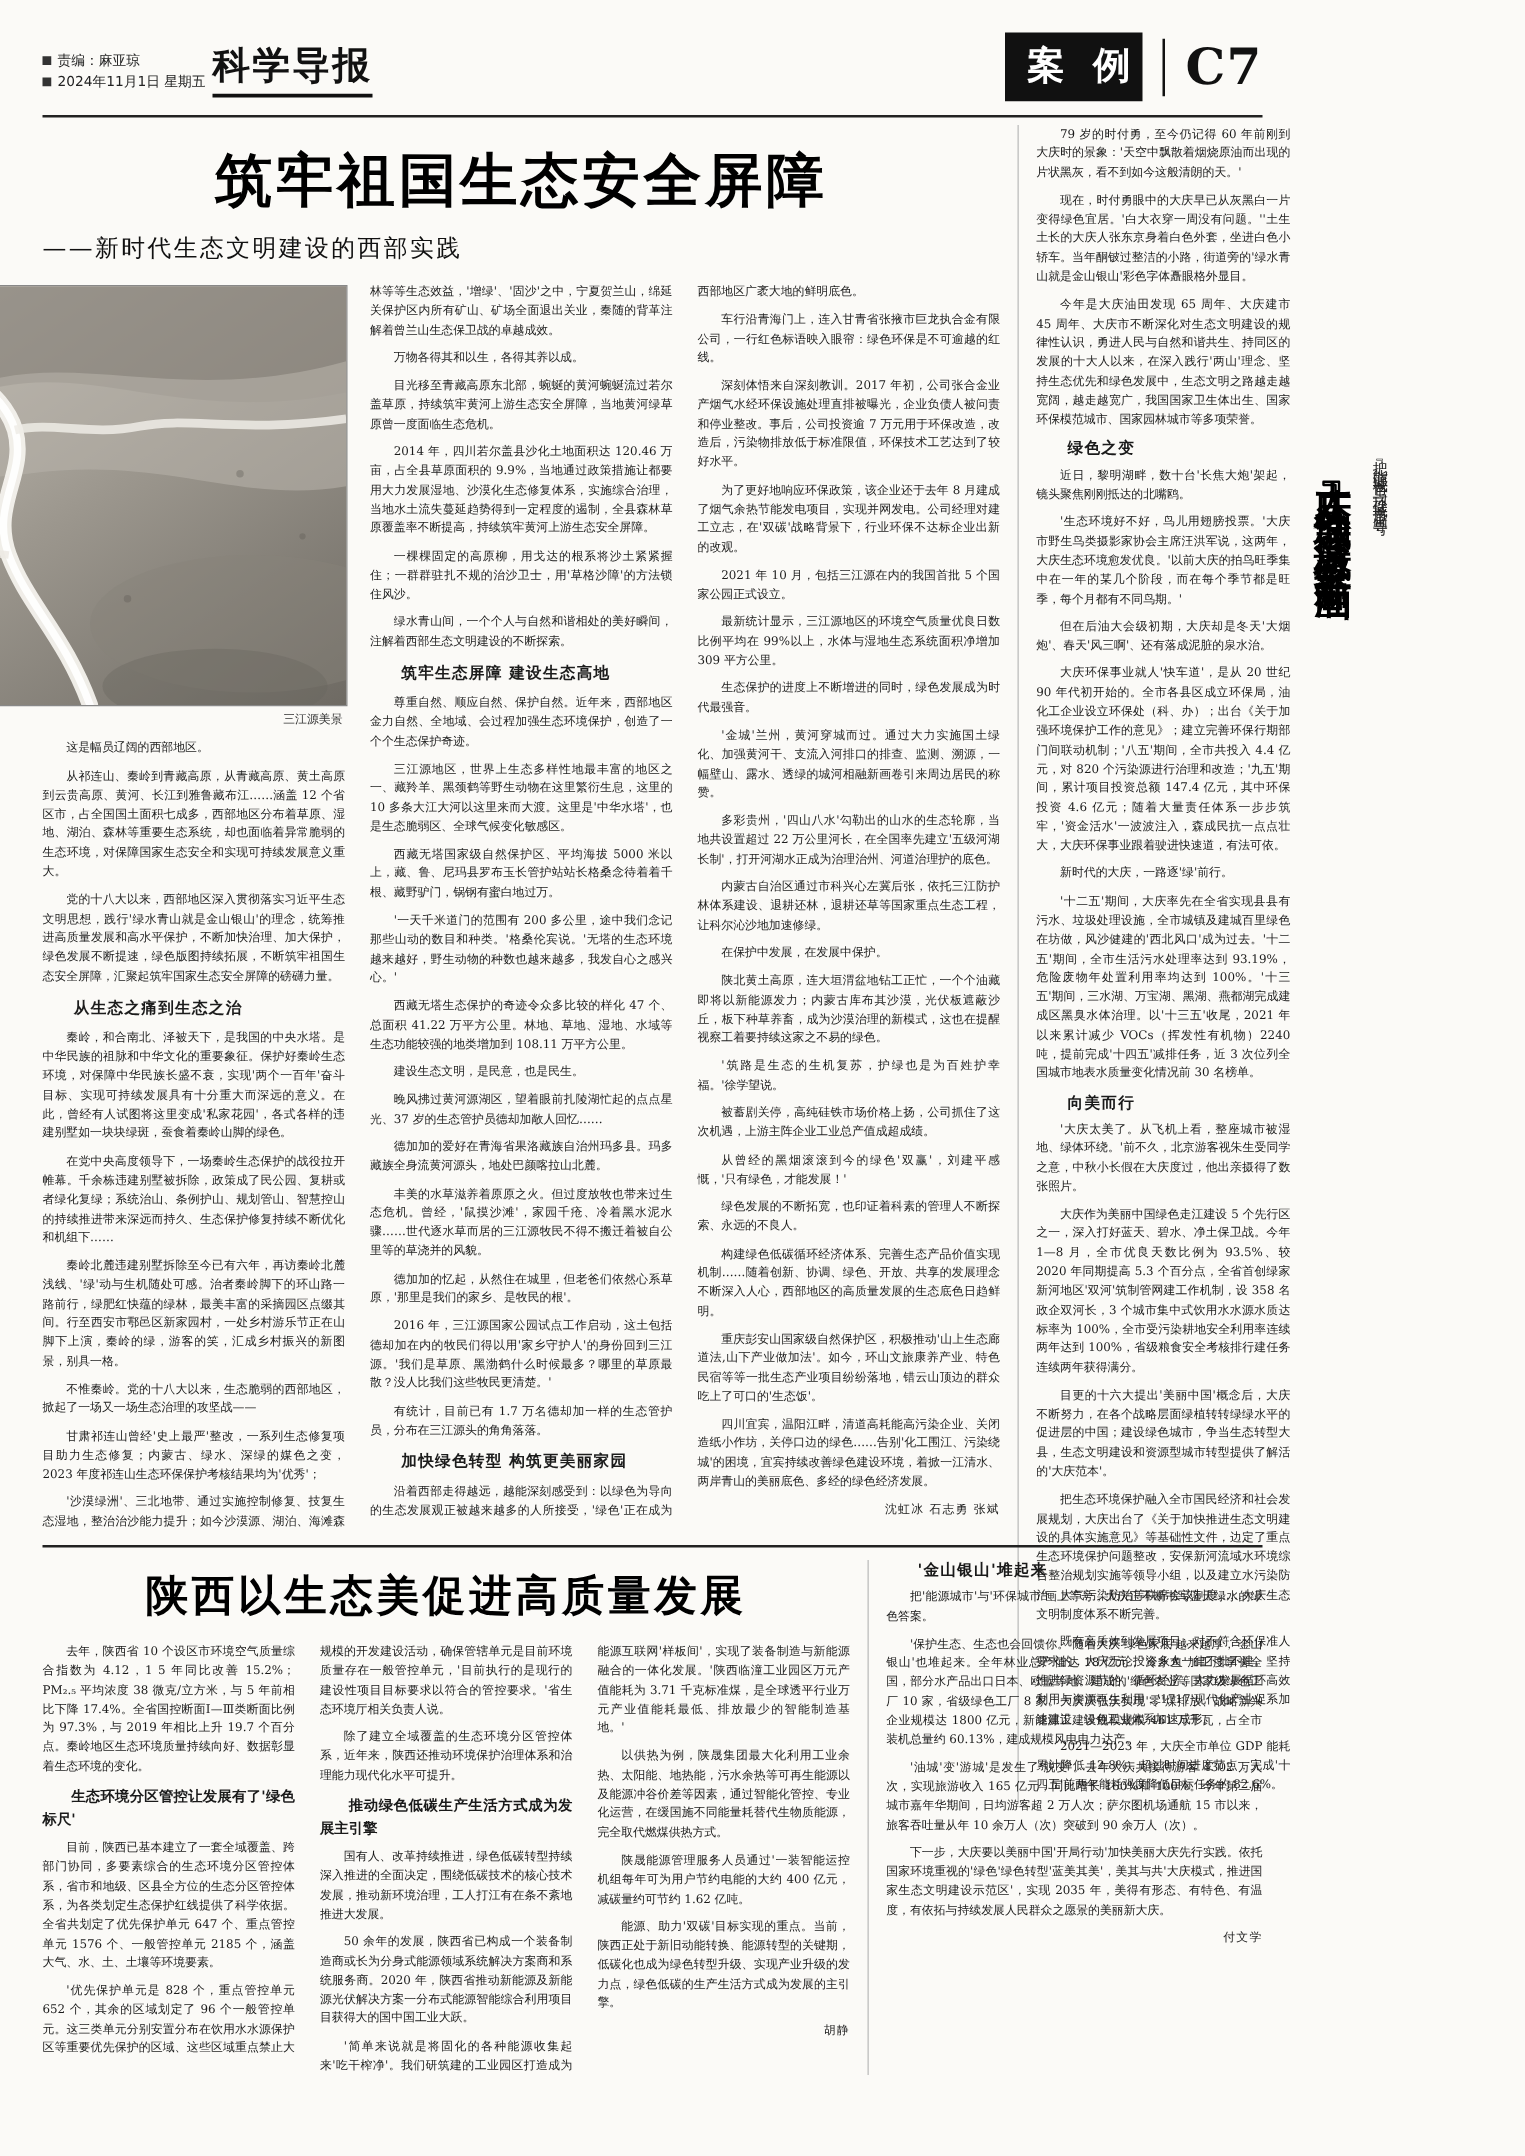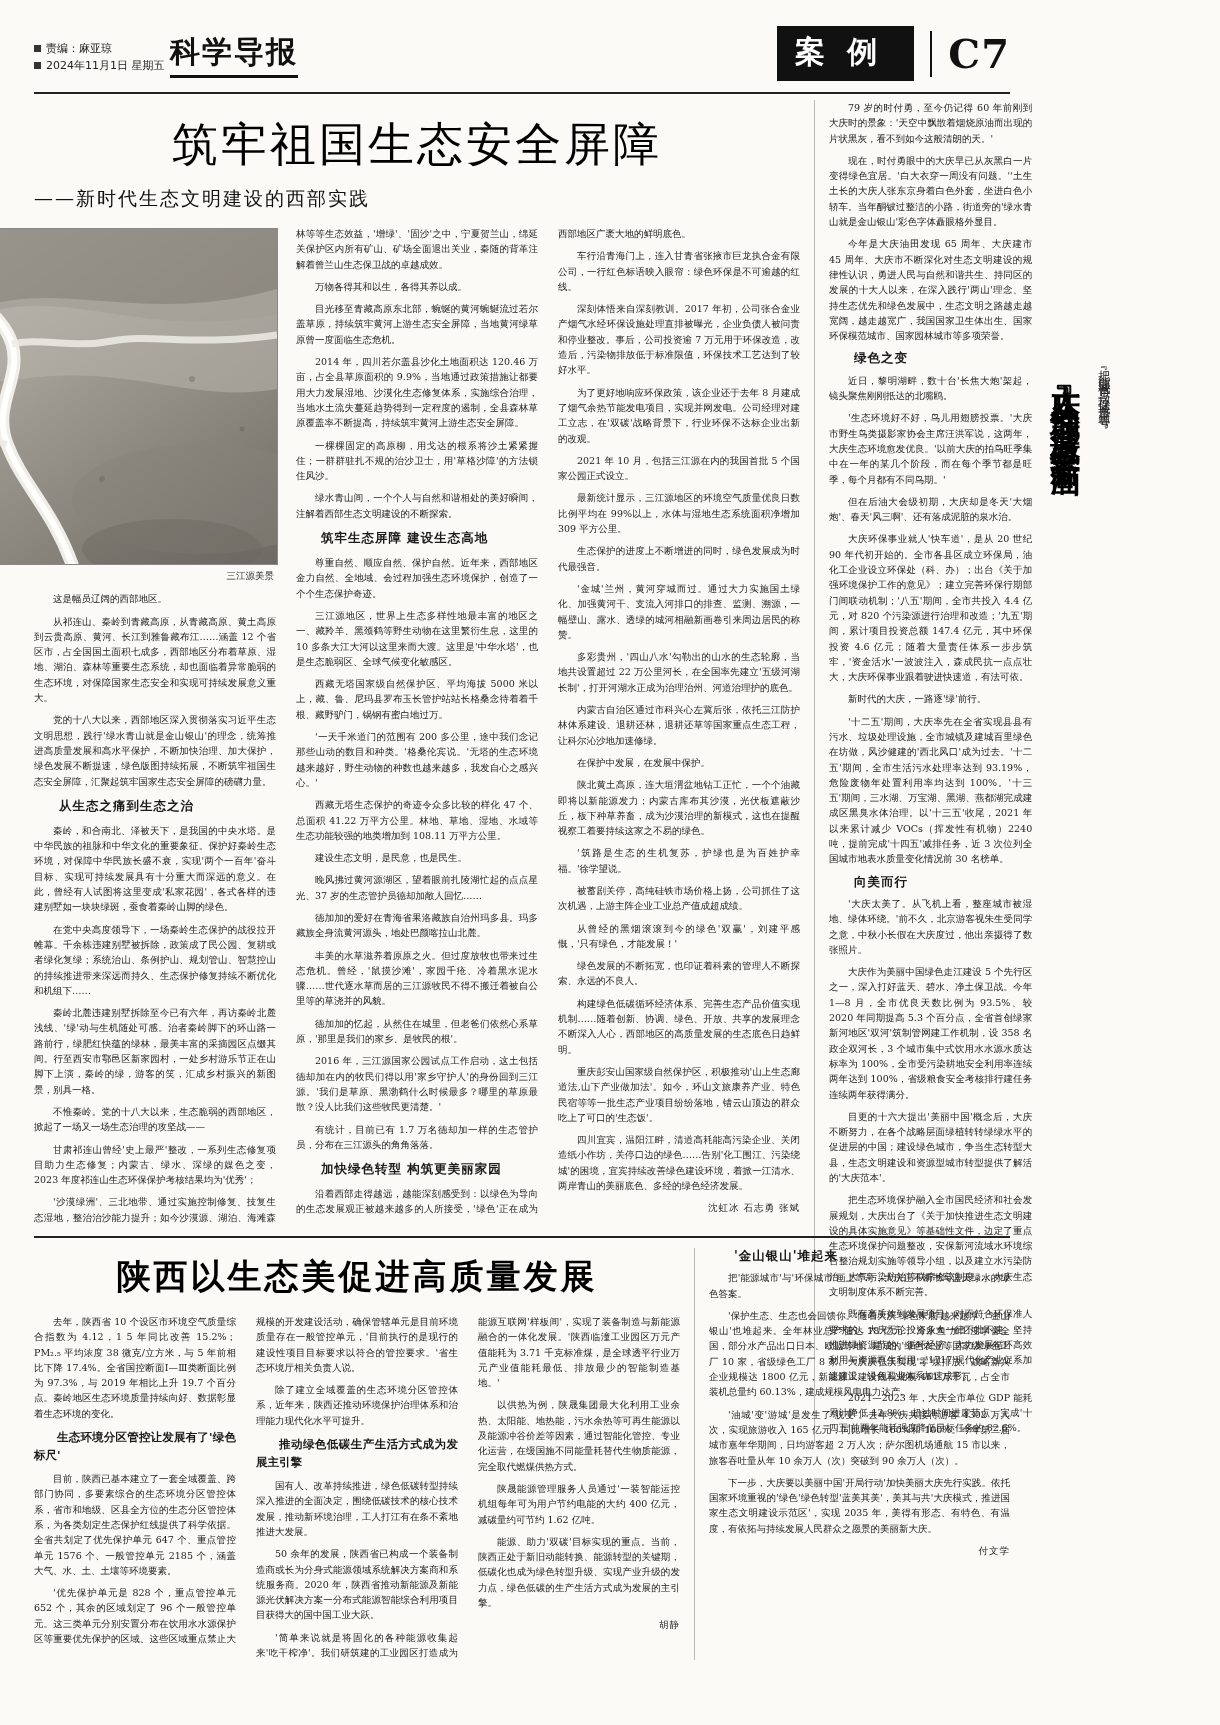--- a/index.html
+++ b/index.html
@@ -34,41 +34,41 @@
     border-bottom:3px solid #111;padding-bottom:2px;
   }
   .mast-right{
     position:absolute;right:34px;top:26px;
     display:flex;align-items:center;gap:16px;
   }
   .badge-case{
     background:#111;color:#fff;
     font-family:"DejaVu Serif","Liberation Serif",serif;
     font-weight:bold;font-size:30px;letter-spacing:6px;
-    padding:6px 31px 8px 18px;
+    padding:6px 4px 8px 18px;
   }
   .vbar{width:2px;height:46px;background:#111;}
   .page-no{
     font-family:"DejaVu Serif","Liberation Serif",serif;
     font-weight:bold;font-size:40px;color:#111;letter-spacing:1px;
   }
   .mast-rule{
     position:absolute;left:34px;right:34px;top:92px;height:0;
     border-top:2px solid #222;
   }
   
   .content{
     position:absolute;left:34px;right:34px;top:100px;
     display:flex;gap:0;
   }
   .col-main{width:780px;padding-right:14px;box-sizing:border-box;}
   .col-side{width:372px;padding-left:14px;box-sizing:border-box;border-left:1px solid #bbb;}
   h1.headline{
     font-family:"DejaVu Serif","Liberation Serif",serif;
-    font-weight:normal;font-size:46px;letter-spacing:3px;
+    font-weight:bold;font-size:46px;letter-spacing:3px;
     text-align:center;margin:14px 0 10px 0;color:#000;
   }
   .subhead{
     font-size:19px;letter-spacing:2px;
     font-family:"DejaVu Serif","Liberation Serif",serif;
     margin-bottom:14px;color:#111;
   }
   .body-cols{
     column-count:3;column-gap:20px;
     column-rule:none;

